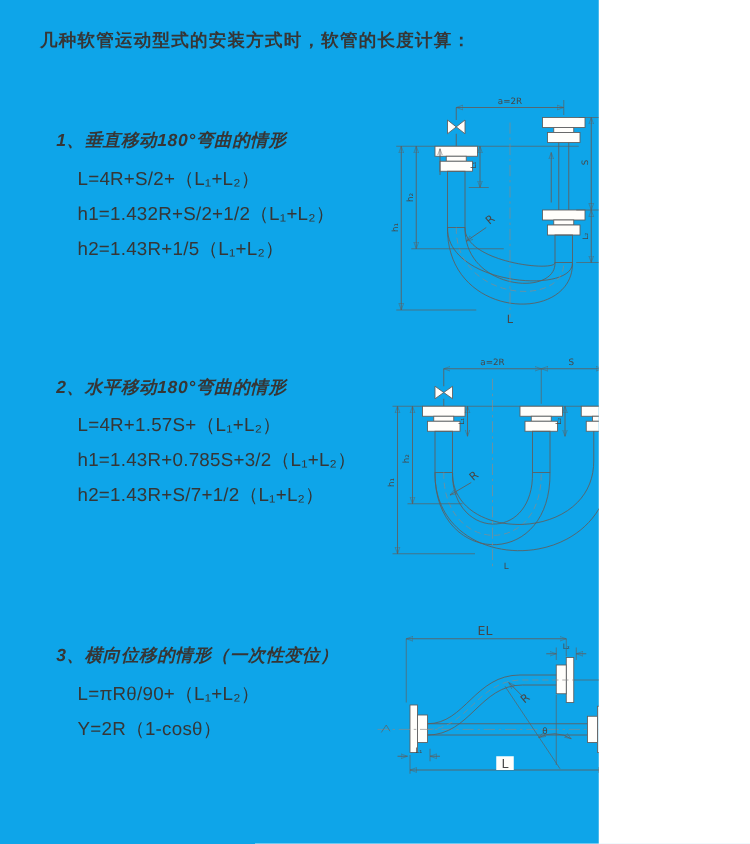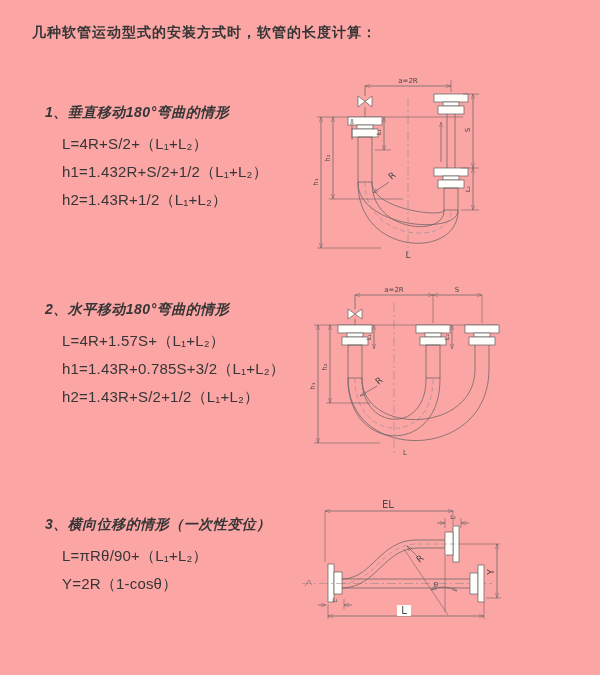--- a/index.html
+++ b/index.html
@@ -1,16 +1,16 @@
 <!DOCTYPE html>
 <html><head>
 <meta charset="utf-8">
 <style>
   html,body{margin:0;padding:0;background:#ffffff;}
-  .page{position:relative;width:600px;height:675px;background:#fca5a5;overflow:hidden;
+  .page{position:relative;width:479px;height:675px;background:#0ea5e9;overflow:hidden;
         font-family:"Liberation Sans","DejaVu Sans",sans-serif;color:#363636;}
   .title{position:absolute;left:32px;top:24px;font-size:14px;font-weight:bold;letter-spacing:1px;}
   .sec{position:absolute;left:45px;}
   .sec .heading{font-size:14px;font-weight:bold;letter-spacing:0.5px;margin:0 0 12px 0;line-height:19px;font-style:italic;}
   .sec .formula{font-size:15px;margin:0 0 9px 17px;line-height:19px;letter-spacing:0.2px;}
   .diagram{position:absolute;}
   
   .dg line,.dg path,.dg rect,.dg polyline,.dg polygon{stroke:#5f5f5f;stroke-width:0.7;fill:none;}
   .dg .thin{stroke-width:0.55;}
   .dg .cl{stroke:#8a8a8a;stroke-width:0.55;stroke-dasharray:9 3 2 3;}
@@ -24,28 +24,28 @@
 <body>
 
 <div class="page">
 
   <div class="title">几种软管运动型式的安装方式时，软管的长度计算：</div>
 
   <div class="sec" style="top:103px">
     <div class="heading">1、垂直移动180°弯曲的情形</div>
     <div class="formula">L=4R+S/2+（L₁+L₂）</div>
     <div class="formula">h1=1.432R+S/2+1/2（L₁+L₂）</div>
-    <div class="formula">h2=1.43R+1/2（L₁+L₂）</div>
+    <div class="formula">h2=1.43R+1/5（L₁+L₂）</div>
   </div>
 
   <div class="sec" style="top:300px">
     <div class="heading">2、水平移动180°弯曲的情形</div>
     <div class="formula">L=4R+1.57S+（L₁+L₂）</div>
     <div class="formula">h1=1.43R+0.785S+3/2（L₁+L₂）</div>
-    <div class="formula">h2=1.43R+S/2+1/2（L₁+L₂）</div>
+    <div class="formula">h2=1.43R+S/7+1/2（L₁+L₂）</div>
   </div>
 
   <div class="sec" style="top:515px">
     <div class="heading">3、横向位移的情形（一次性变位）</div>
     <div class="formula">L=πRθ/90+（L₁+L₂）</div>
     <div class="formula">Y=2R（1-cosθ）</div>
   </div>
 
   <svg class="diagram dg" style="left:313px;top:70px" width="272" height="192" viewBox="0 0 272 192">
     <defs>

